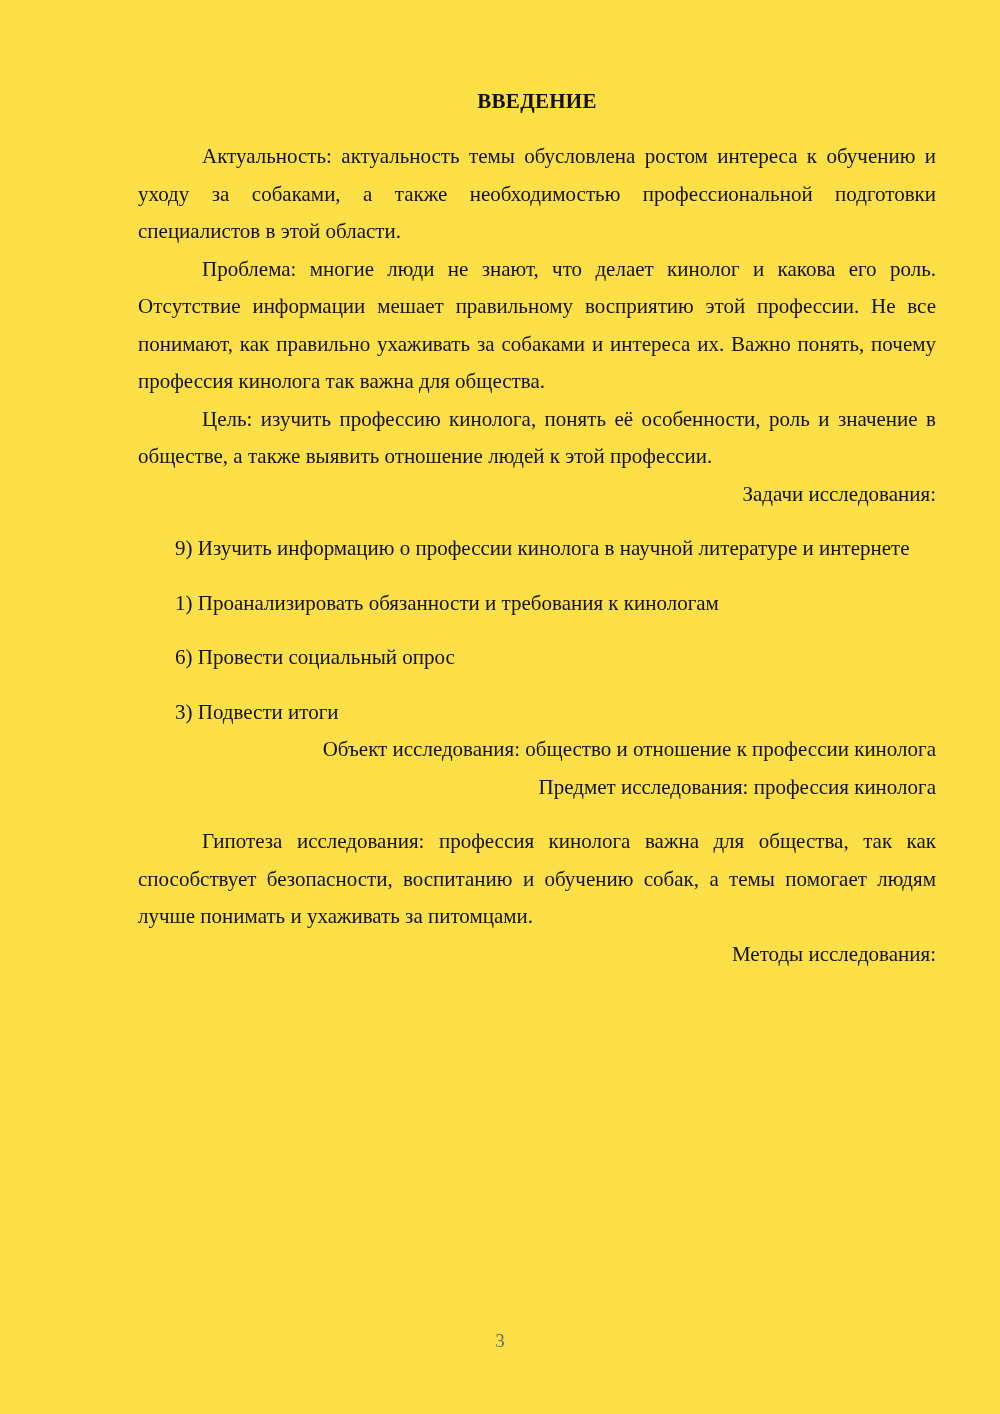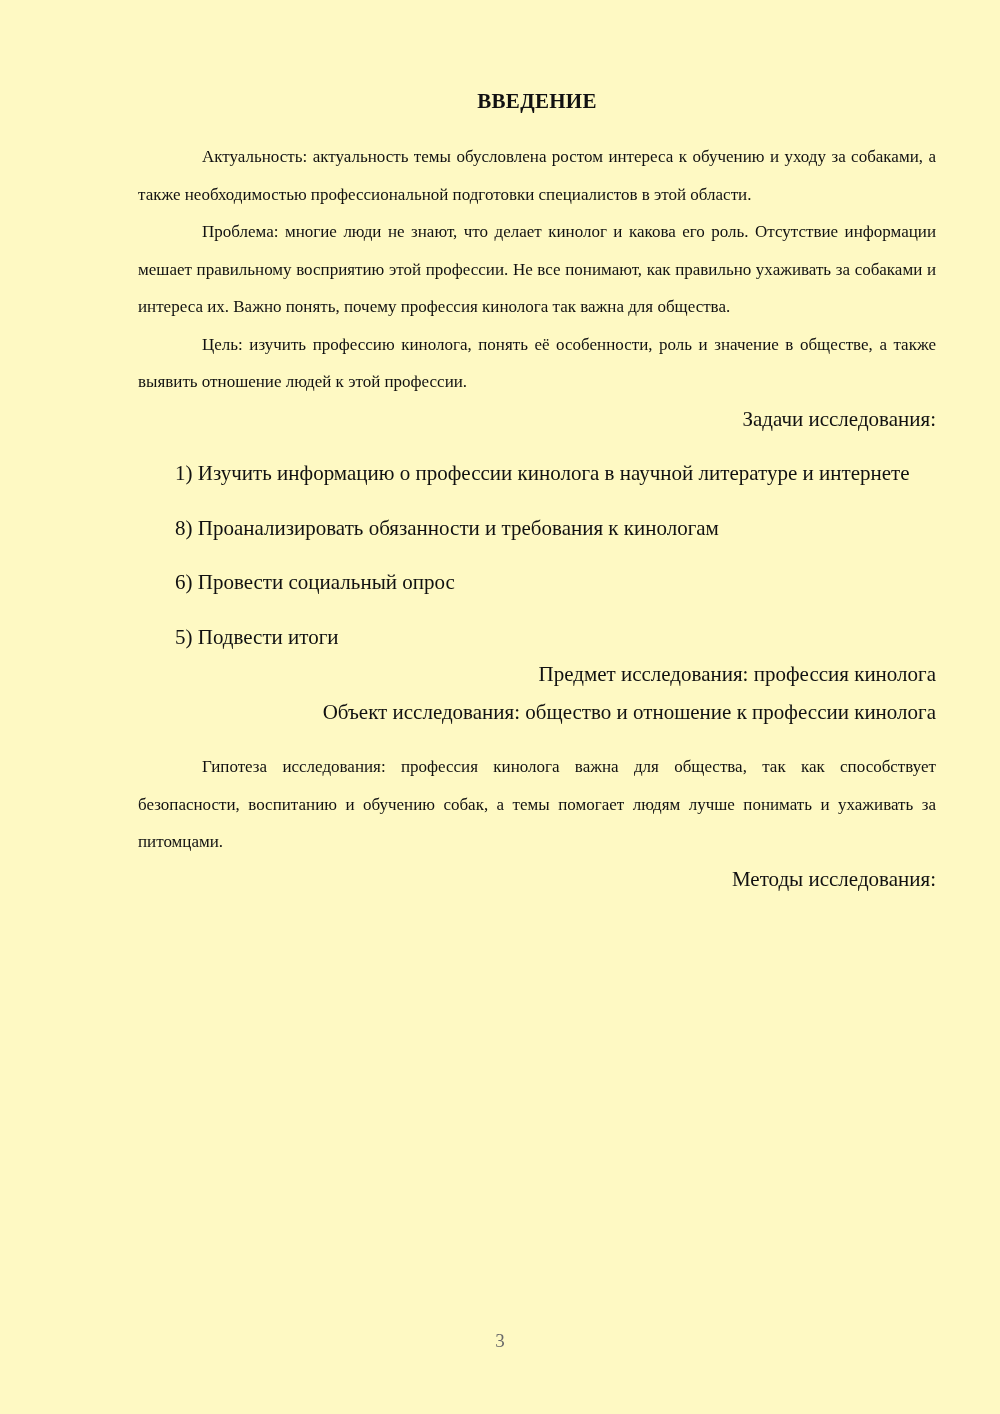--- a/index.html
+++ b/index.html
@@ -16,41 +16,41 @@
     color: #111111;
     overflow: hidden;
   }
 
   .page {
     position: absolute;
     left: 0;
     top: 0;
     width: 1000px;
     height: 1414px;
-    background: #fef9c3;
+    background: #fde047;
   }
 
   .content {
     position: absolute;
     left: 138px;
     top: 86px;
     width: 798px;
   }
 
   .doc-heading {
     font-size: 21px;
     font-weight: bold;
     text-align: center;
     letter-spacing: 0.3px;
     margin: 0 0 22px 0;
     line-height: 1.45;
   }
 
   p.para {
-    font-size: 17px;
+    font-size: 21px;
     line-height: 37.5px;
     text-align: justify;
     text-justify: inter-word;
     margin: 0 0 0 0;
     text-indent: 64px;
     hyphens: none;
   }
 
   
   p.list-item {
@@ -95,32 +95,32 @@
     <h1 class="doc-heading">ВВЕДЕНИЕ</h1>
 
     <p class="para">Актуальность: актуальность темы обусловлена ростом интереса к обучению и уходу за собаками, а также необходимостью профессиональной подготовки специалистов в этой области.</p>
 
     <p class="para">Проблема: многие люди не знают, что делает кинолог и какова его роль. Отсутствие информации мешает правильному восприятию этой профессии. Не все понимают, как правильно ухаживать за собаками и интереса их. Важно понять, почему профессия кинолога так важна для общества.</p>
 
     <p class="para">Цель: изучить профессию кинолога, понять её особенности, роль и значение в обществе, а также выявить отношение людей к этой профессии.</p>
 
     <p class="sub-item spaced-sm">Задачи исследования:</p>
 
-    <p class="list-item spaced-sm">1) Изучить информацию о профессии кинолога в научной литературе и интернете</p>
+    <p class="list-item spaced-sm">9) Изучить информацию о профессии кинолога в научной литературе и интернете</p>
 
-    <p class="list-item spaced-sm">8) Проанализировать обязанности и требования к кинологам</p>
+    <p class="list-item spaced-sm">1) Проанализировать обязанности и требования к кинологам</p>
 
 
     <p class="list-item spaced-sm">6) Провести социальный опрос</p>
 
-    <p class="list-item spaced-sm">5) Подвести итоги</p>
+    <p class="list-item spaced-sm">3) Подвести итоги</p>
+
+    <p class="sub-item spaced-sm">Объект исследования: общество и отношение к профессии кинолога</p>
 
     <p class="sub-item spaced-sm">Предмет исследования: профессия кинолога</p>
-
-    <p class="sub-item spaced-sm">Объект исследования: общество и отношение к профессии кинолога</p>
 
     <p class="para spaced-sm">Гипотеза исследования: профессия кинолога важна для общества, так как способствует безопасности, воспитанию и обучению собак, а темы помогает людям лучше понимать и ухаживать за питомцами.</p>
 
     <p class="sub-item spaced-sm">Методы исследования:</p>
 
 
 
 
   </div>
 

